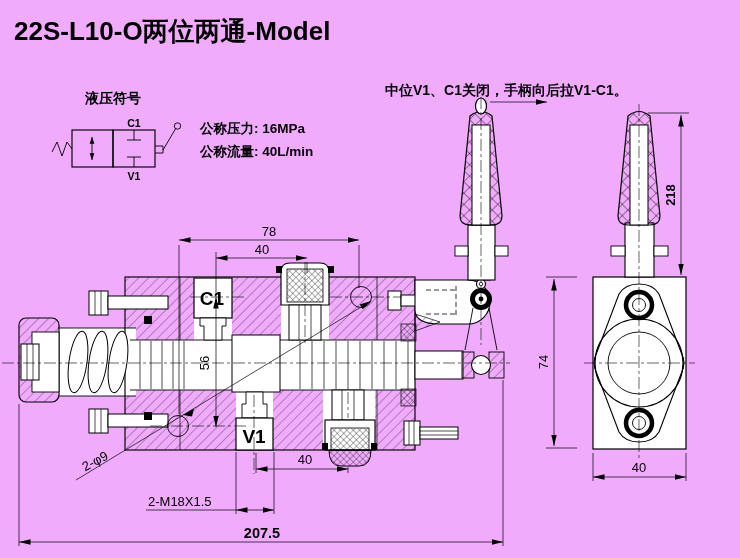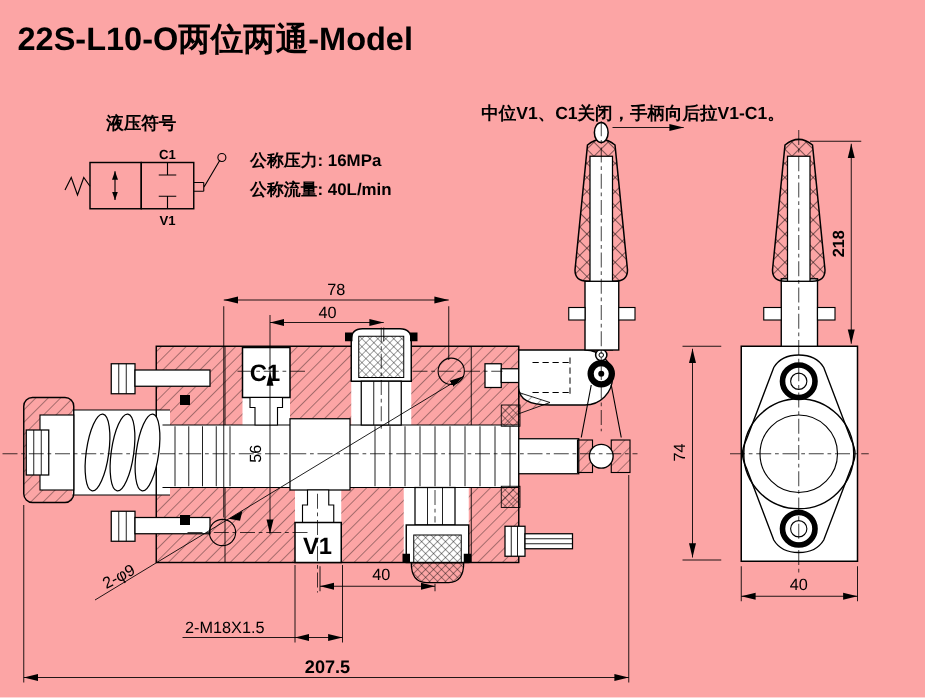--- a/index.html
+++ b/index.html
@@ -1,16 +1,16 @@
 <!DOCTYPE html>
 <html><head>
 <meta charset="utf-8">
 <style>
   html,body{margin:0;padding:0;background:#ffffff;}
-  .page{position:relative;width:740px;height:558px;background:#fca5a5;overflow:hidden;}
+  .page{position:relative;width:740px;height:558px;background:#f0abfc;overflow:hidden;}
   svg{position:absolute;left:0;top:0;}
   text{fill:#000;font-family:"Liberation Sans","DejaVu Sans",sans-serif;}
   .title-t{font-size:26px;font-weight:bold;}
   .cn{font-size:14px;font-weight:bold;}
   .cn-s{font-size:13.5px;font-weight:bold;}
   .dim{font-size:13px;}
   .dim-b{font-size:14.5px;font-weight:bold;}
   .dim-218{font-size:13px;font-weight:bold;}
   .port{font-size:19px;font-weight:bold;}
   .sym{font-size:10.5px;font-weight:bold;}

